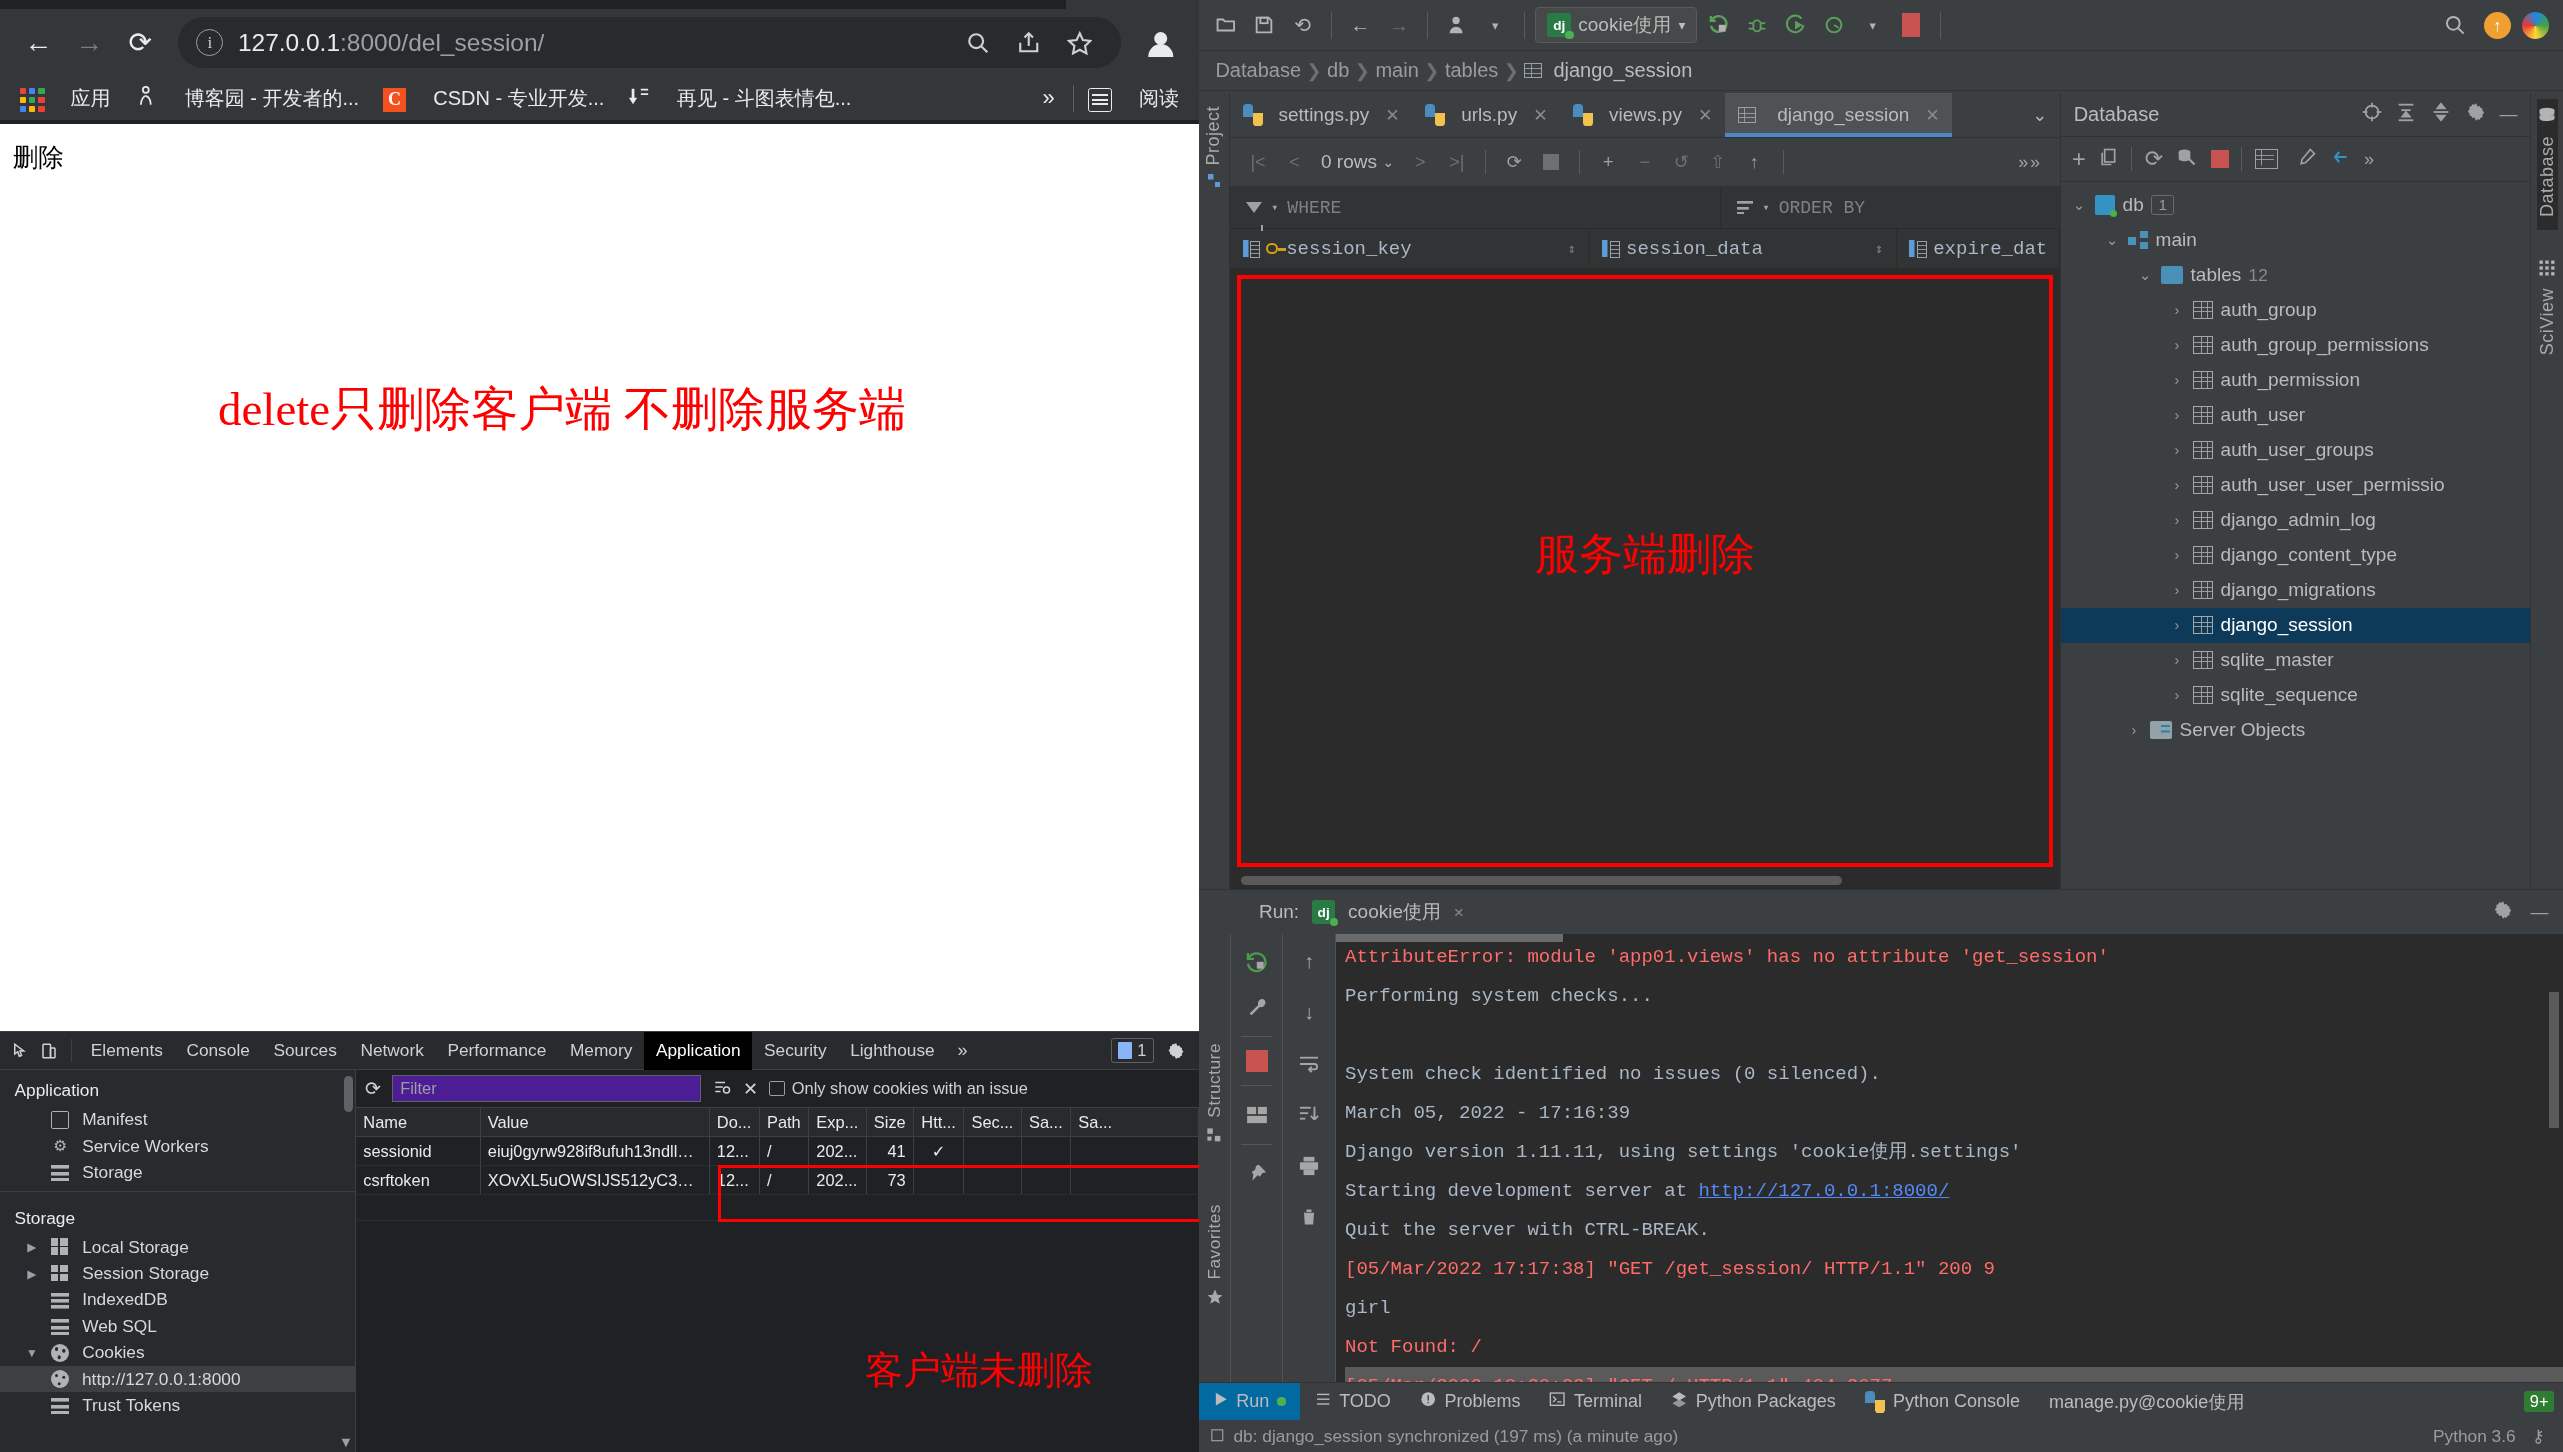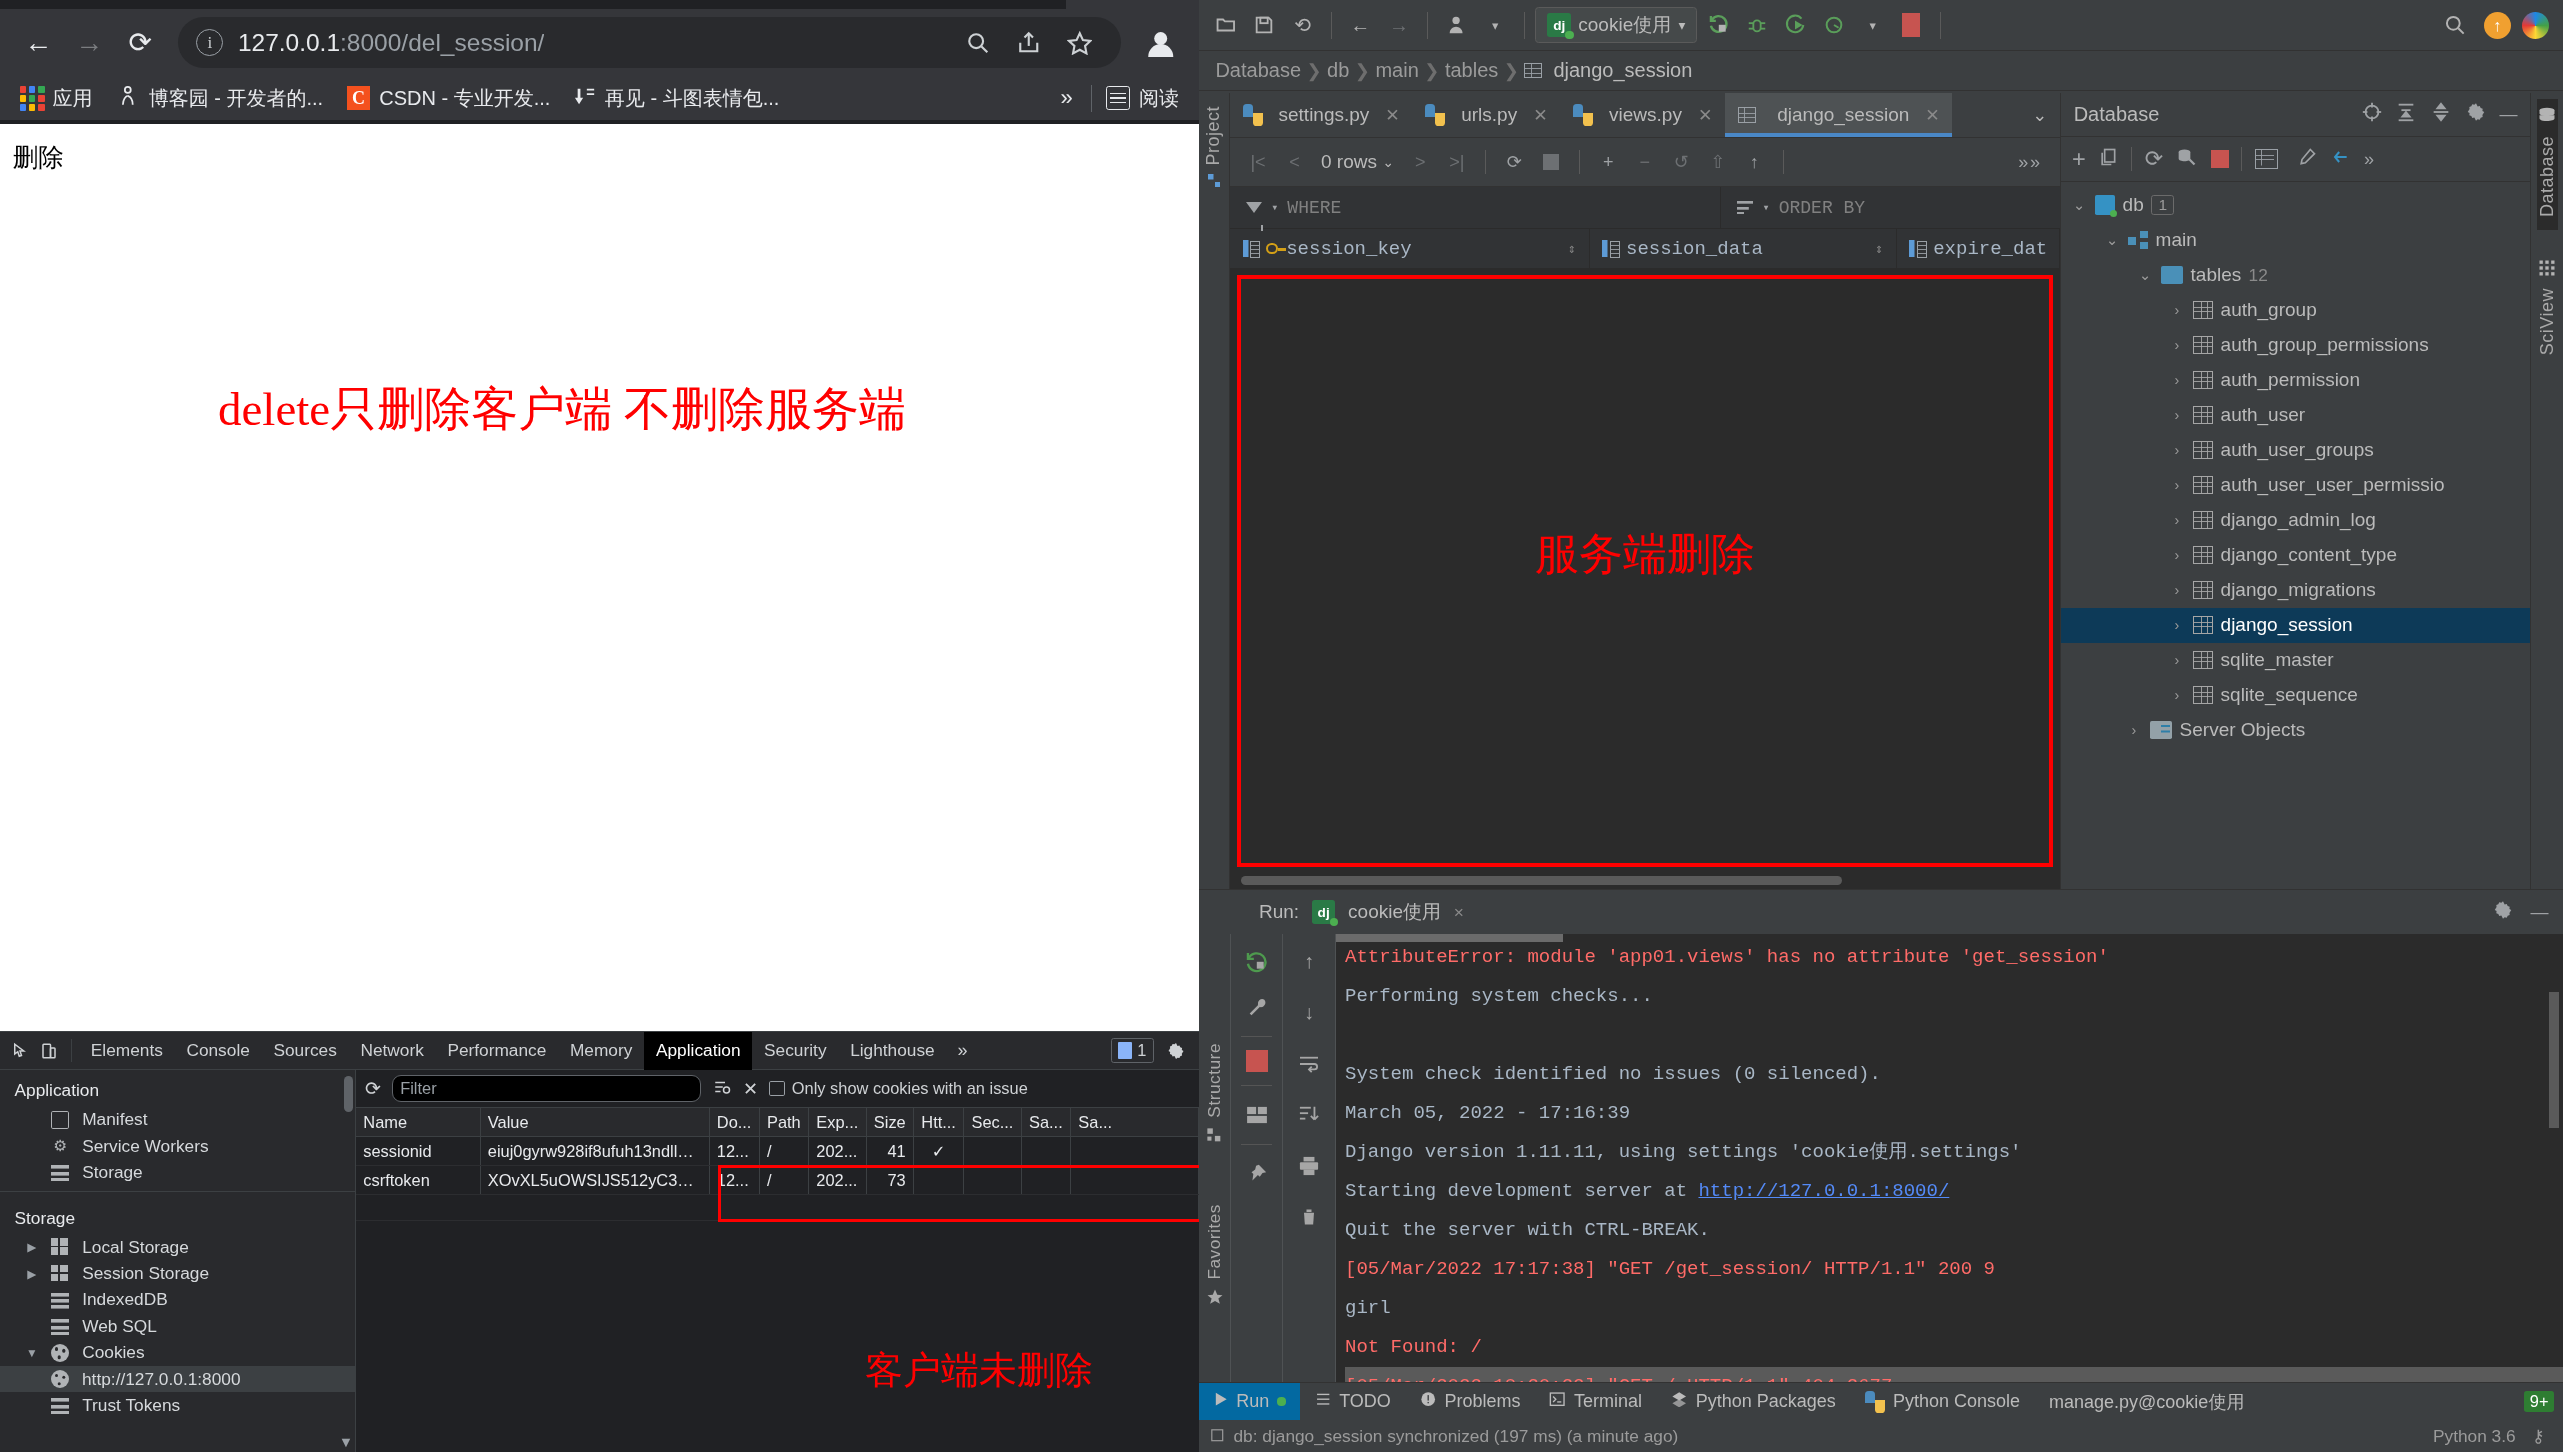--- a/index.html
+++ b/index.html
@@ -66,21 +66,21 @@
   .avatar-circle::after {
     content:''; position:absolute; left:50%; bottom:3.6px; transform:translateX(-50%);
     width:25.5px; height:12.7px; border-radius:12.7px 12.7px 0 0; background:#e8eaed;
   }
 
   .bookmarks {
     position: relative; height: 45px; background: #35363a;
     display: flex; align-items: center; padding: 0 11px; gap: 5.5px;
     border-bottom: 0.9px solid #202124;
   }
-  .bm { display: flex; align-items: center; gap: 9px; padding: 3.6px 9px; border-radius: 5.5px;
+  .bm { display: flex; align-items: flex-end; gap: 27px; padding: 3.6px 9px; border-radius: 5.5px;
         color: #e8eaed; font-size: 20px; white-space: nowrap; }
   .bm-apps-grid {
     width: 23.6px; height: 23.6px; display: grid;
     grid-template-columns: repeat(3, 6.4px); grid-template-rows: repeat(3, 6.4px); gap: 2.7px;
   }
   .bm-apps-grid i { display:block; width:6.4px; height:6.4px; border-radius:0.9px; }
   .favicon-c {
     width: 23.6px; height: 23.6px; background: #f4511e; color: #fff;
     font-size: 18px; font-weight: bold; display: flex; align-items: center; justify-content: center;
     font-family: "Liberation Serif", serif;
@@ -161,22 +161,22 @@
   .dt-sb-arrow-dn { position:absolute; right:1.8px; bottom:3.6px; color:#9aa0a6; font-size: 14.5px; }
   .dt-divider-h { height:0.9px; background:#3c4043; margin: 5.5px 0; }
 
   .dt-main { flex: 1 1 auto; background: #202124; position: relative; overflow: hidden; }
   .dt-filterbar {
     display: flex; align-items: center; gap: 11px; height: 38px; padding: 0 9px;
     border-bottom: 0.9px solid #3c4043;
   }
   .dt-refresh { color:#cfd2d5; font-size: 19px; }
   .dt-filter-input {
-    flex: 0 0 309px; height: 27px; background: #000000; border: 0.9px solid #5f6368;
-    border-radius: 9px; color: #9aa0a6; font-size: 16.4px; padding: 0 7.3px; line-height: 25.5px;
+    flex: 0 0 309px; height: 27px; background: #4c1d95; border: 0.9px solid #5f6368;
+    border-radius: 0; color: #9aa0a6; font-size: 16.4px; padding: 0 7.3px; line-height: 25.5px;
   }
   .dt-clear { color:#cfd2d5; font-size: 18px; }
   .dt-check { display:flex; align-items:center; gap: 7.3px; color:#cfd2d5; font-size: 16.4px; white-space:nowrap;}
   .dt-check .box { width: 15.5px; height:15.5px; border:0.9px solid #9aa0a6; border-radius:1.8px; }
 
   .cookie-table { width: 100%; font-size: 16.4px; color: #e8eaed; border-collapse: collapse; }
   .cookie-table th {
     text-align: left; font-weight: normal; color: #e8eaed; background: #292a2d;
     padding: 4.5px 7.3px; border-right: 0.9px solid #3c4043; border-bottom: 0.9px solid #3c4043;
     white-space: nowrap;

